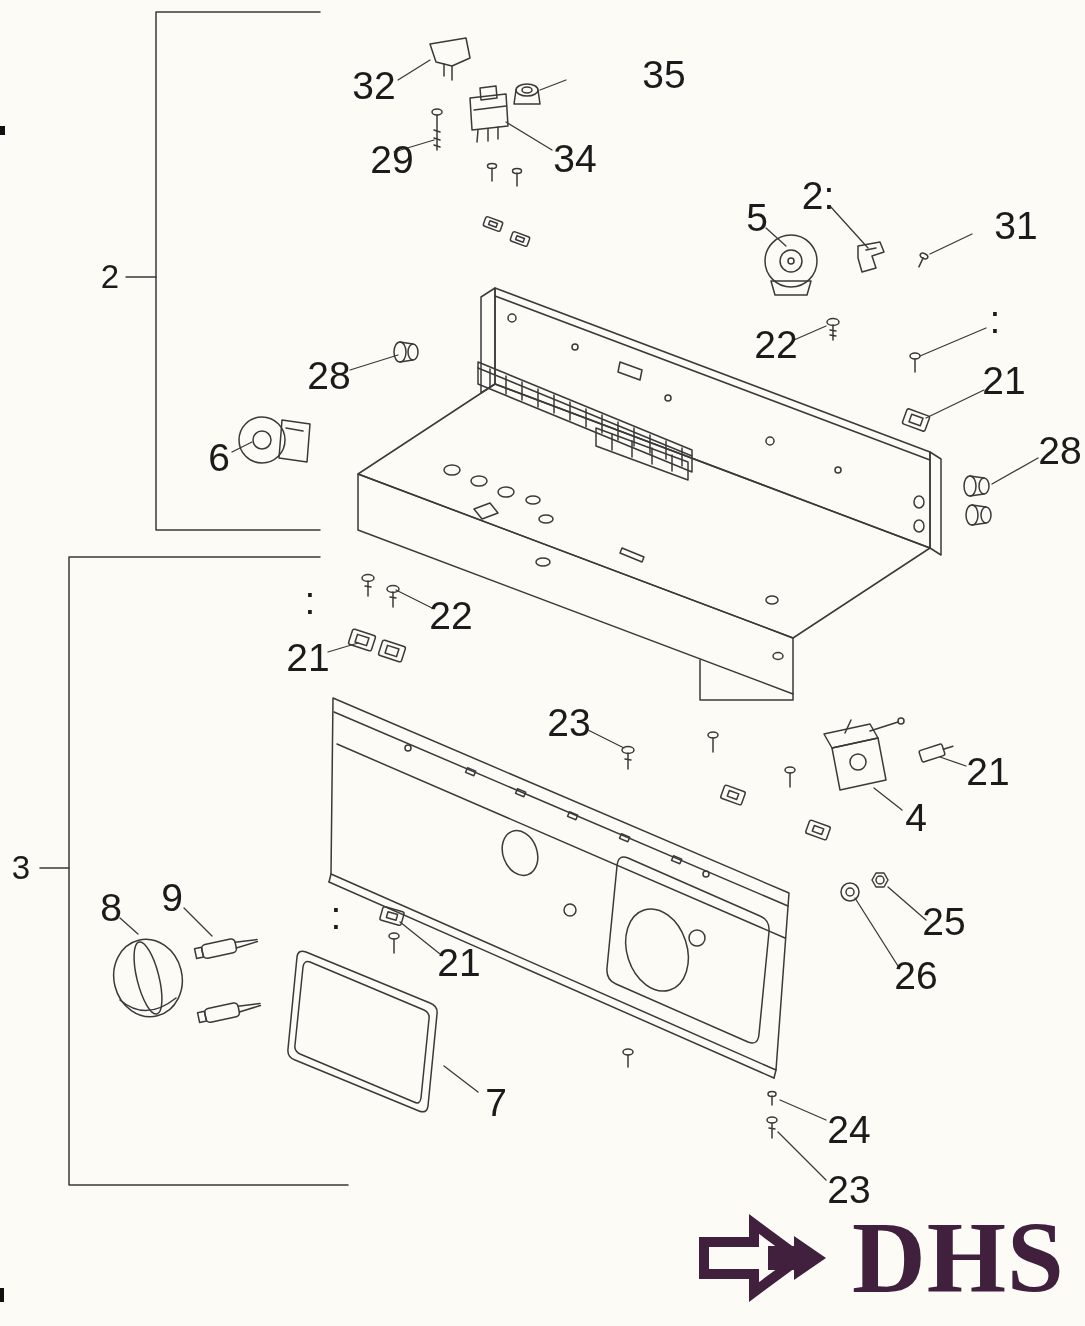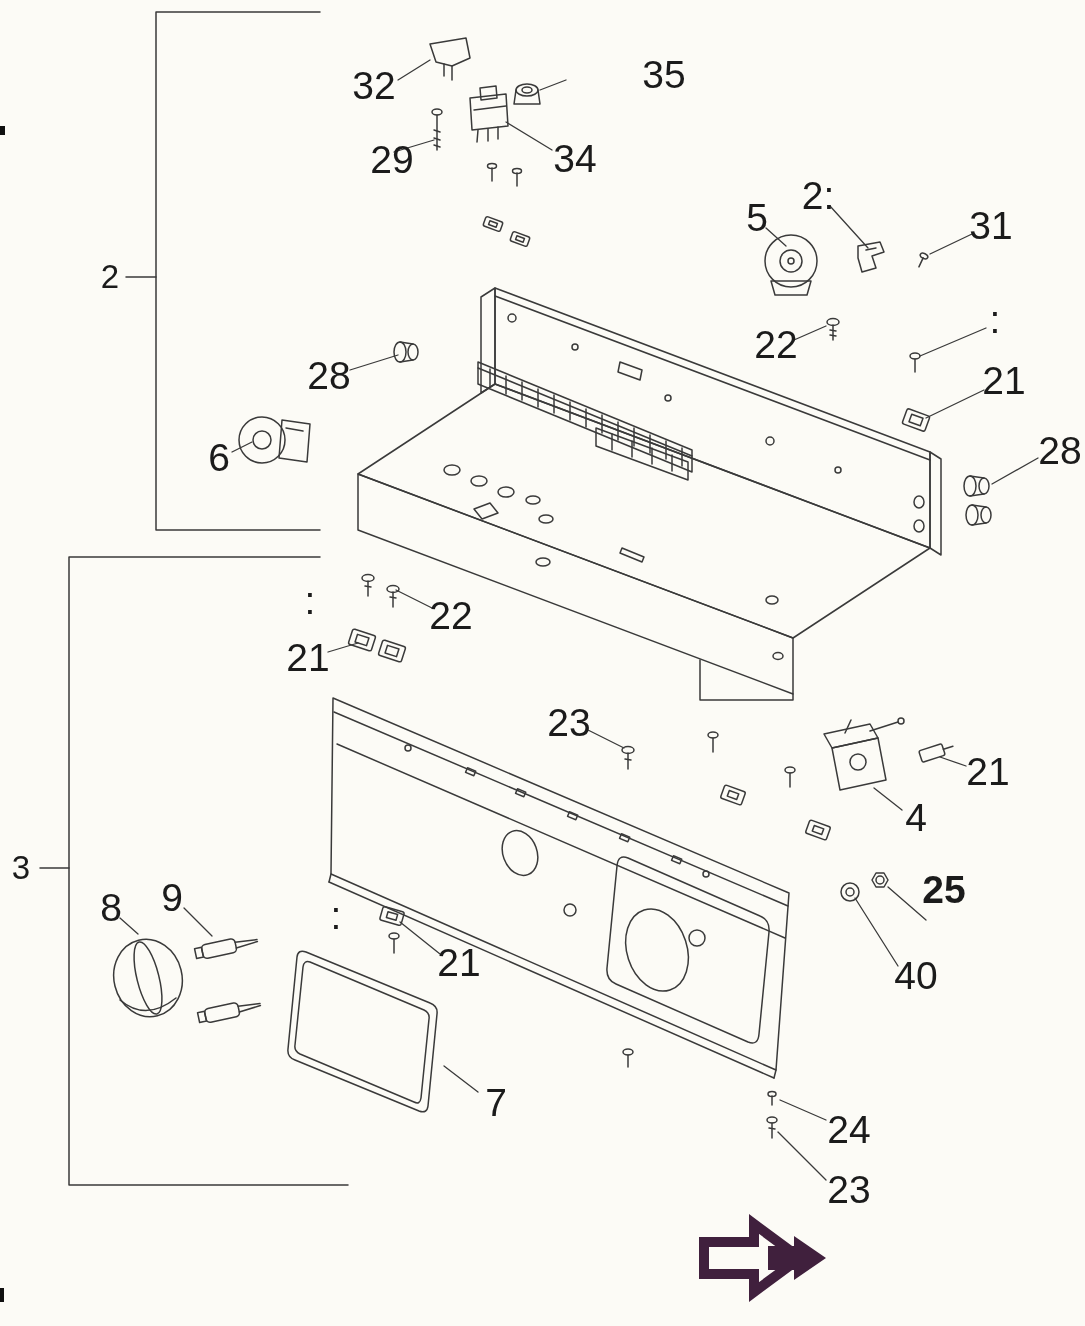--- a/index.html
+++ b/index.html
@@ -355,46 +355,47 @@
 
   <div class="group-label" style="left:110px; top:277px;">2</div>
   <div class="group-label" style="left:21px; top:868px;">3</div>
 
   <div class="callout" style="left:374px; top:86px;">32</div>
   <div class="callout" style="left:616px; top:75px;margin-left:48px;">35</div>
   <div class="callout" style="left:372px; top:160px;margin-left:20px;">29</div>
   <div class="callout" style="left:575px; top:159px;">34</div>
   <div class="callout" style="left:757px; top:218px;">5</div>
   <div class="callout" style="left:818px; top:196px;">2:</div>
-  <div class="callout" style="left:991px; top:226px;">31</div>
+  <div class="callout" style="left:1016px; top:226px;">31</div>
   <div class="callout" style="left:776px; top:345px;">22</div>
   <div class="callout" style="left:995px; top:320px;">:</div>
   <div class="callout" style="left:1004px; top:381px;">21</div>
   <div class="callout" style="left:1060px; top:451px;">28</div>
   <div class="callout" style="left:329px; top:376px;">28</div>
   <div class="callout" style="left:219px; top:458px;">6</div>
   <div class="callout" style="left:451px; top:616px;">22</div>
   <div class="callout" style="left:310px; top:601px;">:</div>
   <div class="callout" style="left:308px; top:658px;">21</div>
   <div class="callout" style="left:569px; top:723px;">23</div>
   <div class="callout" style="left:988px; top:772px;">21</div>
   <div class="callout" style="left:916px; top:818px;">4</div>
-  <div class="callout" style="left:944px; top:890px;font-weight:bold;">25</div>
-  <div class="callout" style="left:916px; top:976px;">40</div>
+  <div class="callout" style="left:944px; top:922px;">25</div>
+  <div class="callout" style="left:916px; top:976px;">26</div>
   <div class="callout" style="left:111px; top:908px;">8</div>
   <div class="callout" style="left:172px; top:898px;">9</div>
   <div class="callout" style="left:336px; top:916px;">:</div>
   <div class="callout" style="left:459px; top:963px;">21</div>
   <div class="callout" style="left:496px; top:1103px;">7</div>
   <div class="callout" style="left:849px; top:1130px;text-align:center;">24</div>
   <div class="callout" style="left:849px; top:1190px;">23</div>
 
   <div class="logo">
     <svg width="150" height="100" viewBox="0 0 150 100">
       <path d="M6,34 H56 V16 L102,50 L56,84 V66 H6 Z" fill="none" stroke="#40203d" stroke-width="10" stroke-linejoin="miter"></path>
       <path d="M70,38 H96 V28 L128,50 L96,72 V62 H70 Z" fill="#40203d" stroke="none"></path>
     </svg>
+    <span class="logo-text">DHS</span>
   </div>
 
   <div class="artifact" style="left:0; top:126px; width:5px; height:9px;"></div>
   <div class="artifact" style="left:0; top:1288px; width:4px; height:14px;"></div>
 
 </div>
 
 </body></html>

